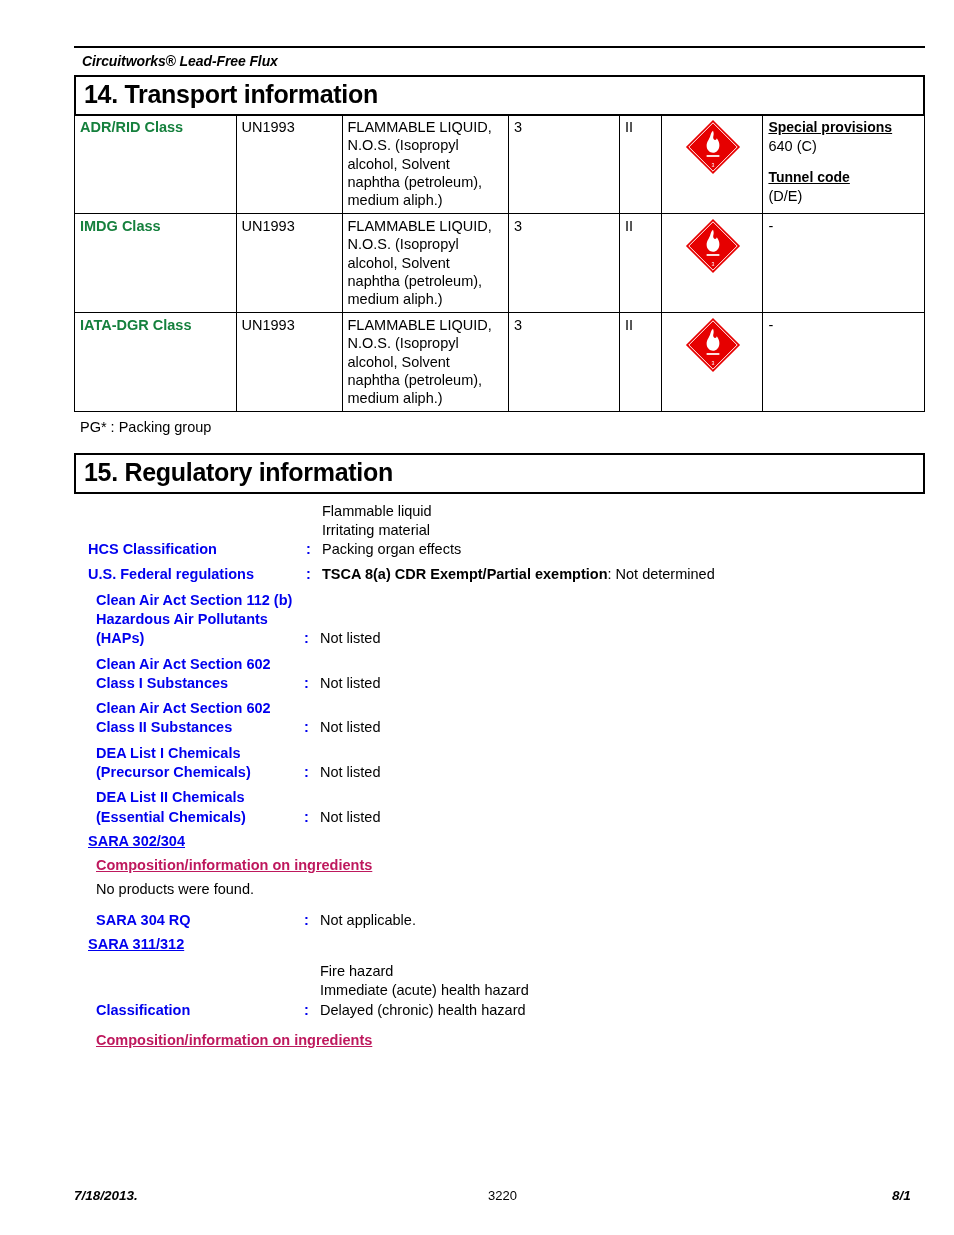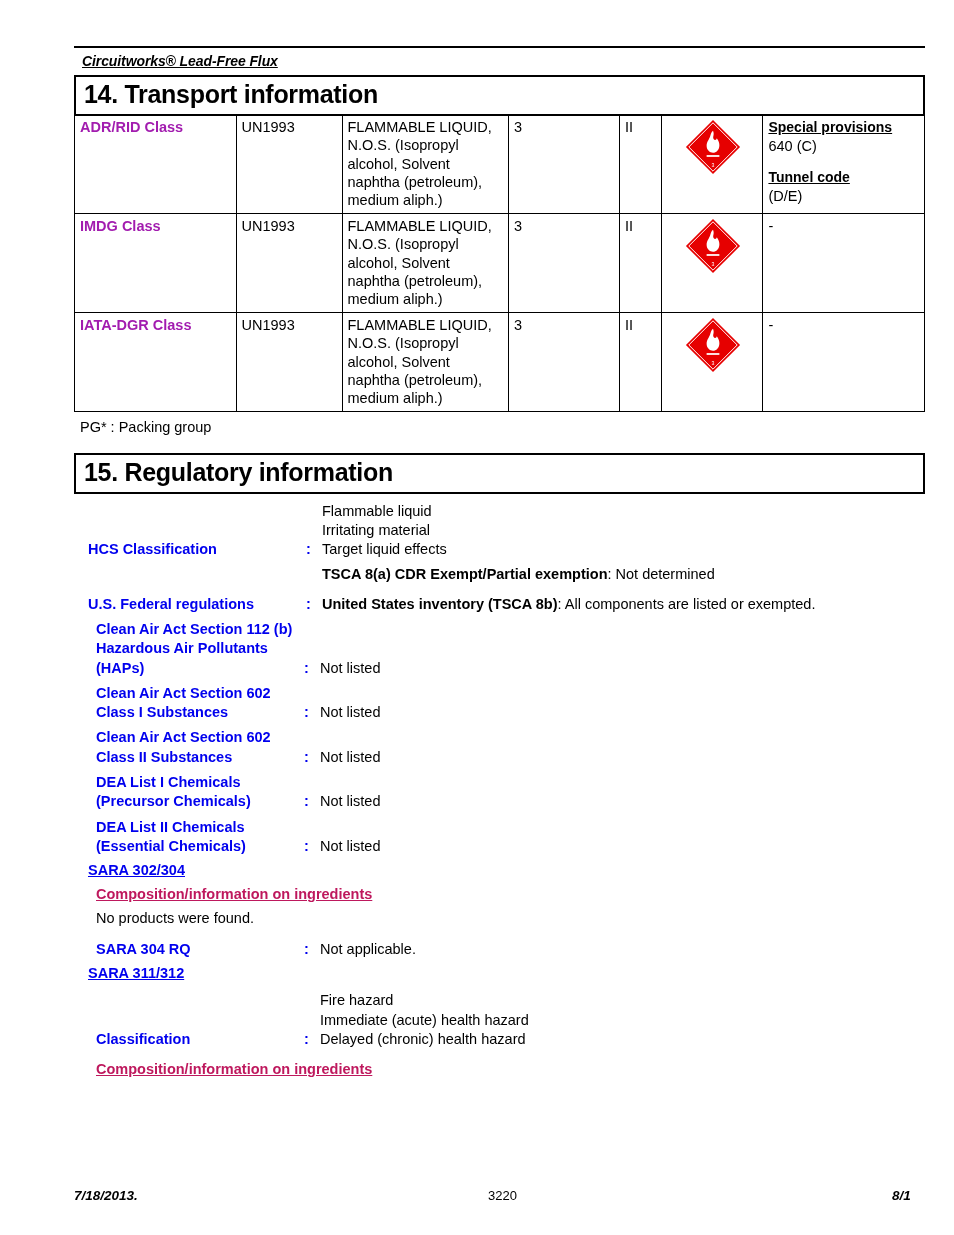--- a/index.html
+++ b/index.html
@@ -28,21 +28,20 @@
   
   .doc-header {
     margin-top: 46px;
     border-top: 2px solid #000;
     border-bottom: 2px solid #000;
     padding: 5px 0 6px 8px;
     font-style: italic;
     font-weight: bold;
     font-size: 14px;
     letter-spacing: -0.1px;
-    text-decoration: underline;
   }
 
   
   .section-bar {
     border-left: 2px solid #000;
     border-right: 2px solid #000;
     border-bottom: 2px solid #000;
     padding: 3px 0 5px 8px;
     font-size: 25px;
     font-weight: bold;
@@ -75,21 +74,21 @@
 
   .col-label   { width: 160px; }
   .col-un      { width: 105px; }
   .col-name    { width: 165px; }
   .col-class   { width: 110px; }
   .col-pg      { width: 42px;  }
   .col-pict    { width: 100px; }
   .col-extra   { width: 160px; }
 
   td.cell-label {
-    color: #a21caf;
+    color: #15803d;
     font-weight: bold;
     font-size: 14.5px;
   }
   td.cell-pict {
     text-align: center;
     vertical-align: top;
     padding-top: 8px;
   }
 
   .provision-title {
@@ -286,30 +285,29 @@
     </div>
 
     <div class="reg-list">
 
       <div class="reg-row">
         <div class="reg-label w1">HCS Classification</div>
         <div class="reg-colon">:</div>
         <div class="reg-value">
           <span class="line">Flammable liquid</span>
           <span class="line">Irritating material</span>
-          <span class="line">Target liquid effects</span>
+          <span class="line">Packing organ effects</span>
         </div>
       </div>
 
       <div class="reg-row">
         <div class="reg-label w1">U.S. Federal regulations</div>
         <div class="reg-colon">:</div>
         <div class="reg-value">
           <span class="line"><span class="b">TSCA 8(a) CDR Exempt/Partial exemption</span><span>: Not determined</span></span>
-          <span class="line gap"><span class="b">United States inventory (TSCA 8b)</span><span>: All components are listed or exempted.</span></span>
         </div>
       </div>
 
       <div class="reg-row">
         <div class="reg-label w2">Clean Air Act  Section 112 (b) Hazardous Air Pollutants (HAPs)</div>
         <div class="reg-colon">:</div>
         <div class="reg-value">Not listed</div>
       </div>
 
       <div class="reg-row">

